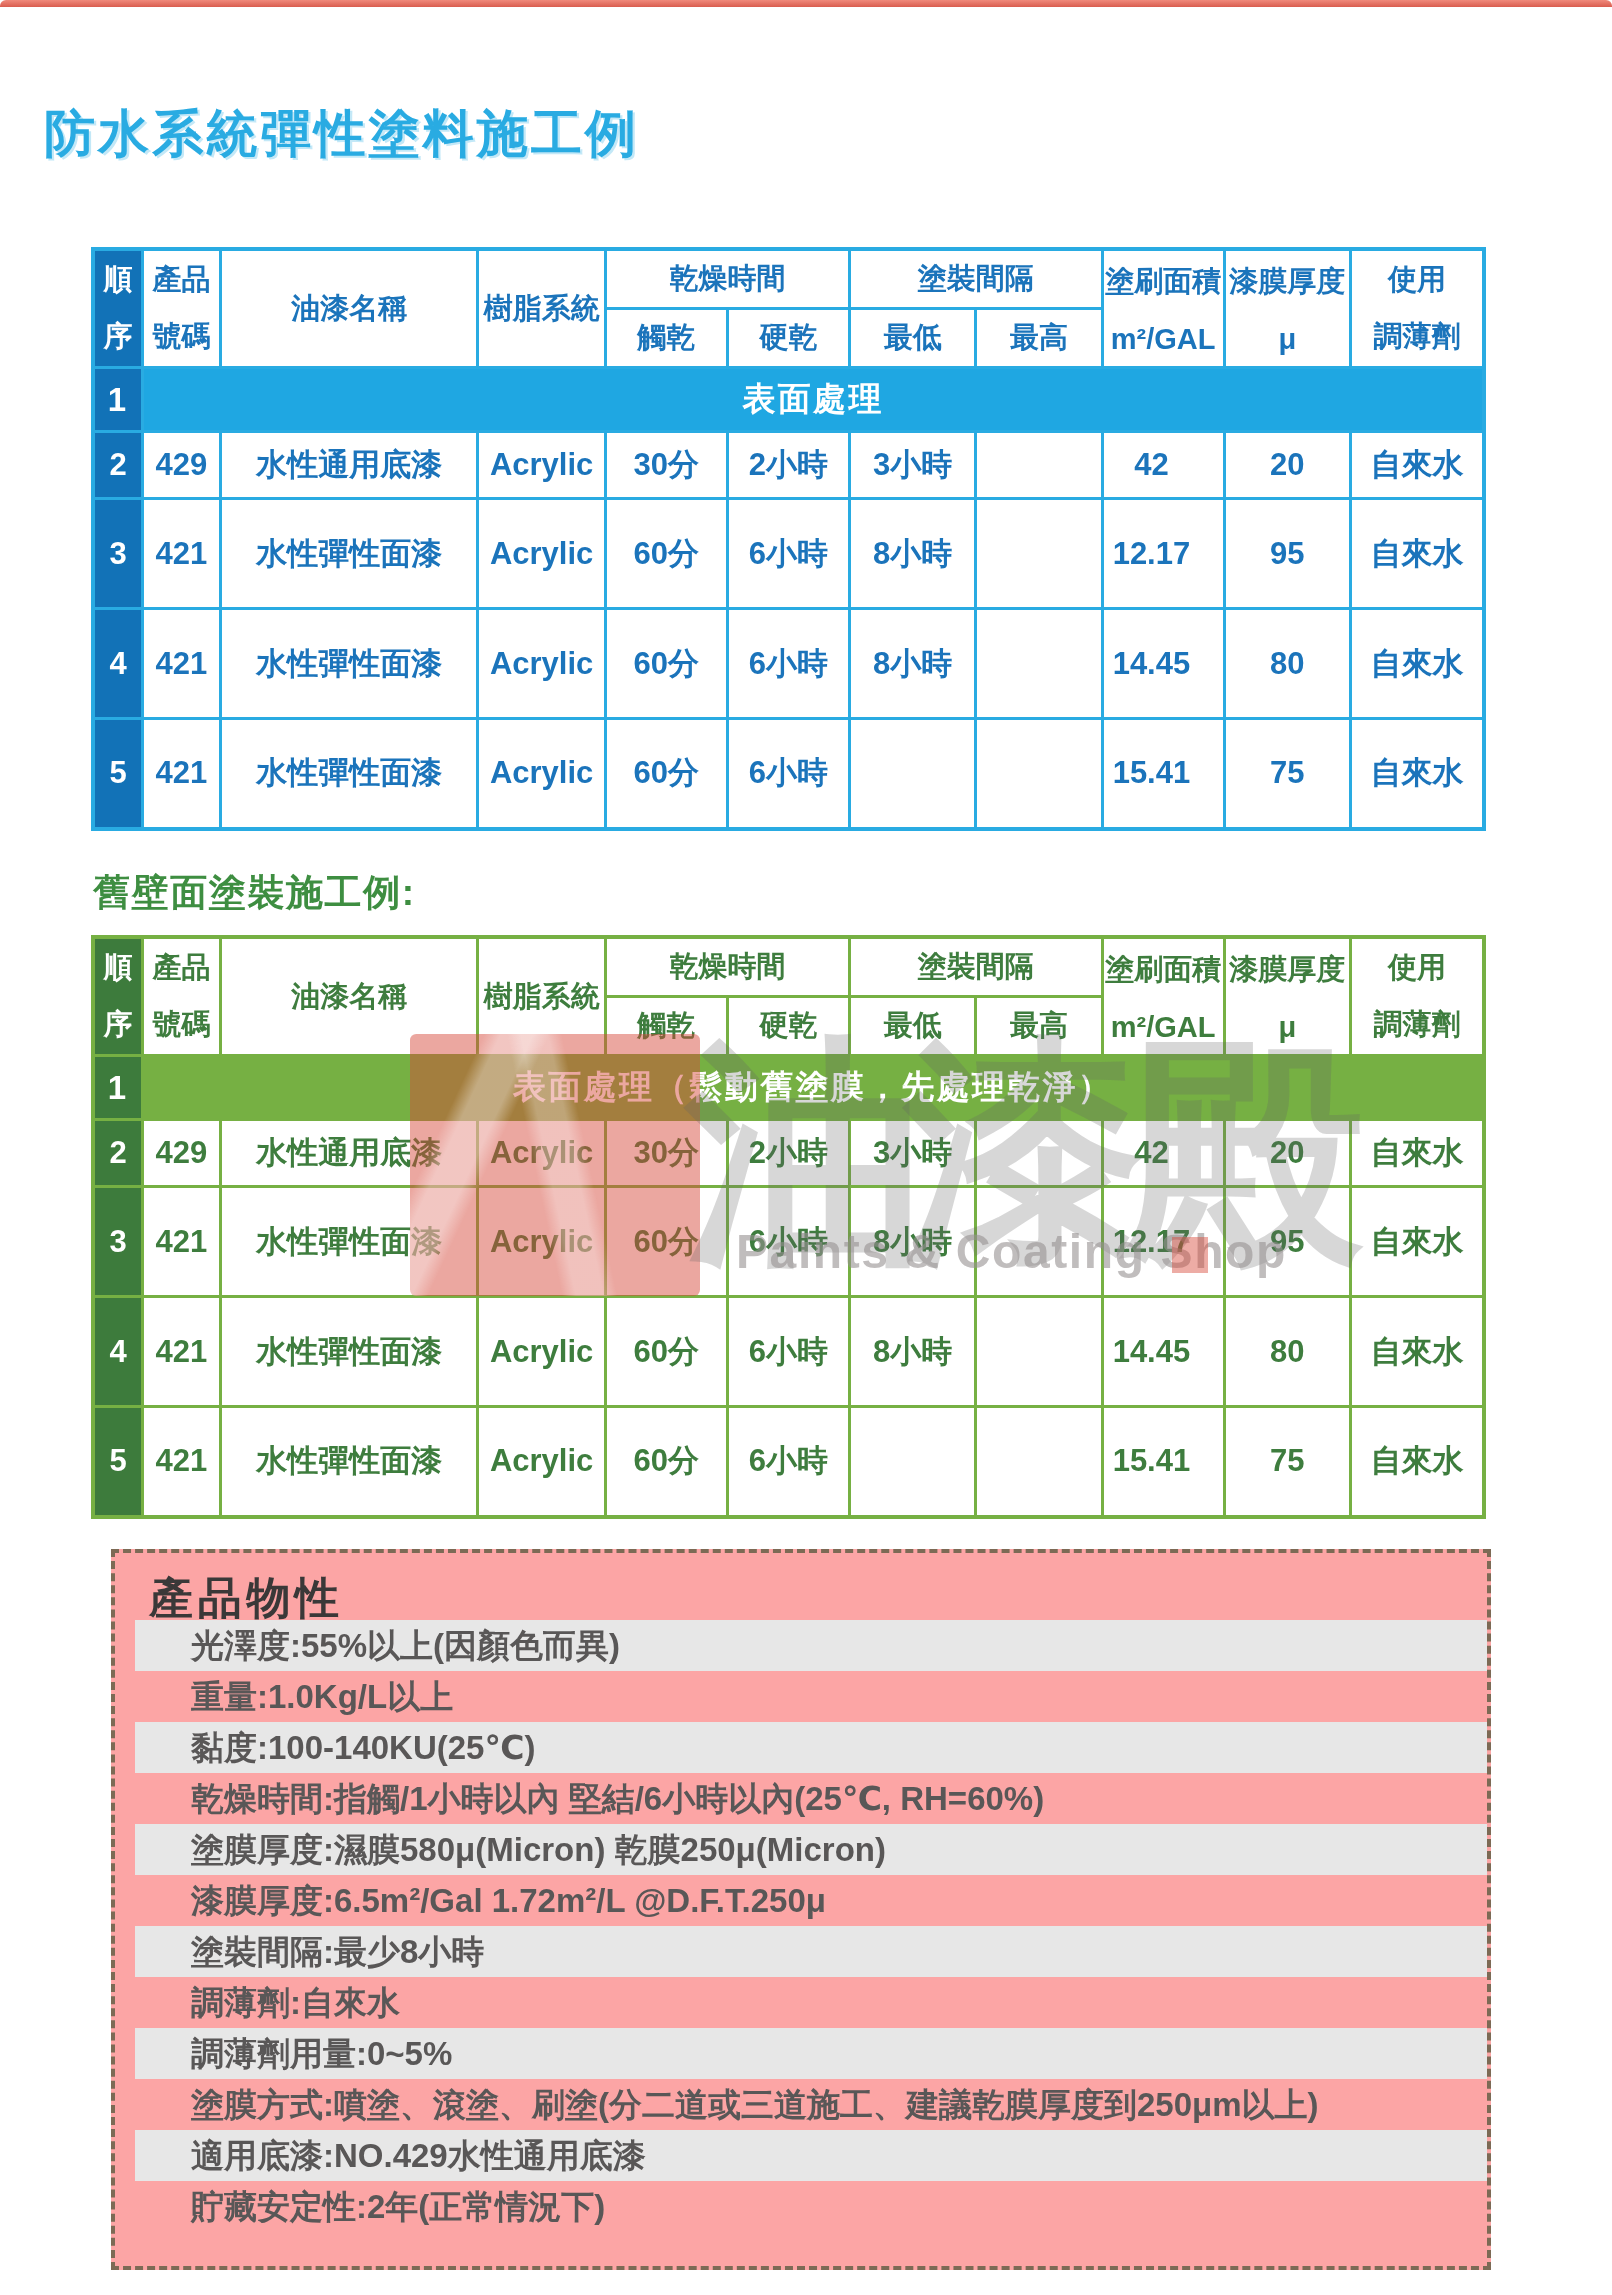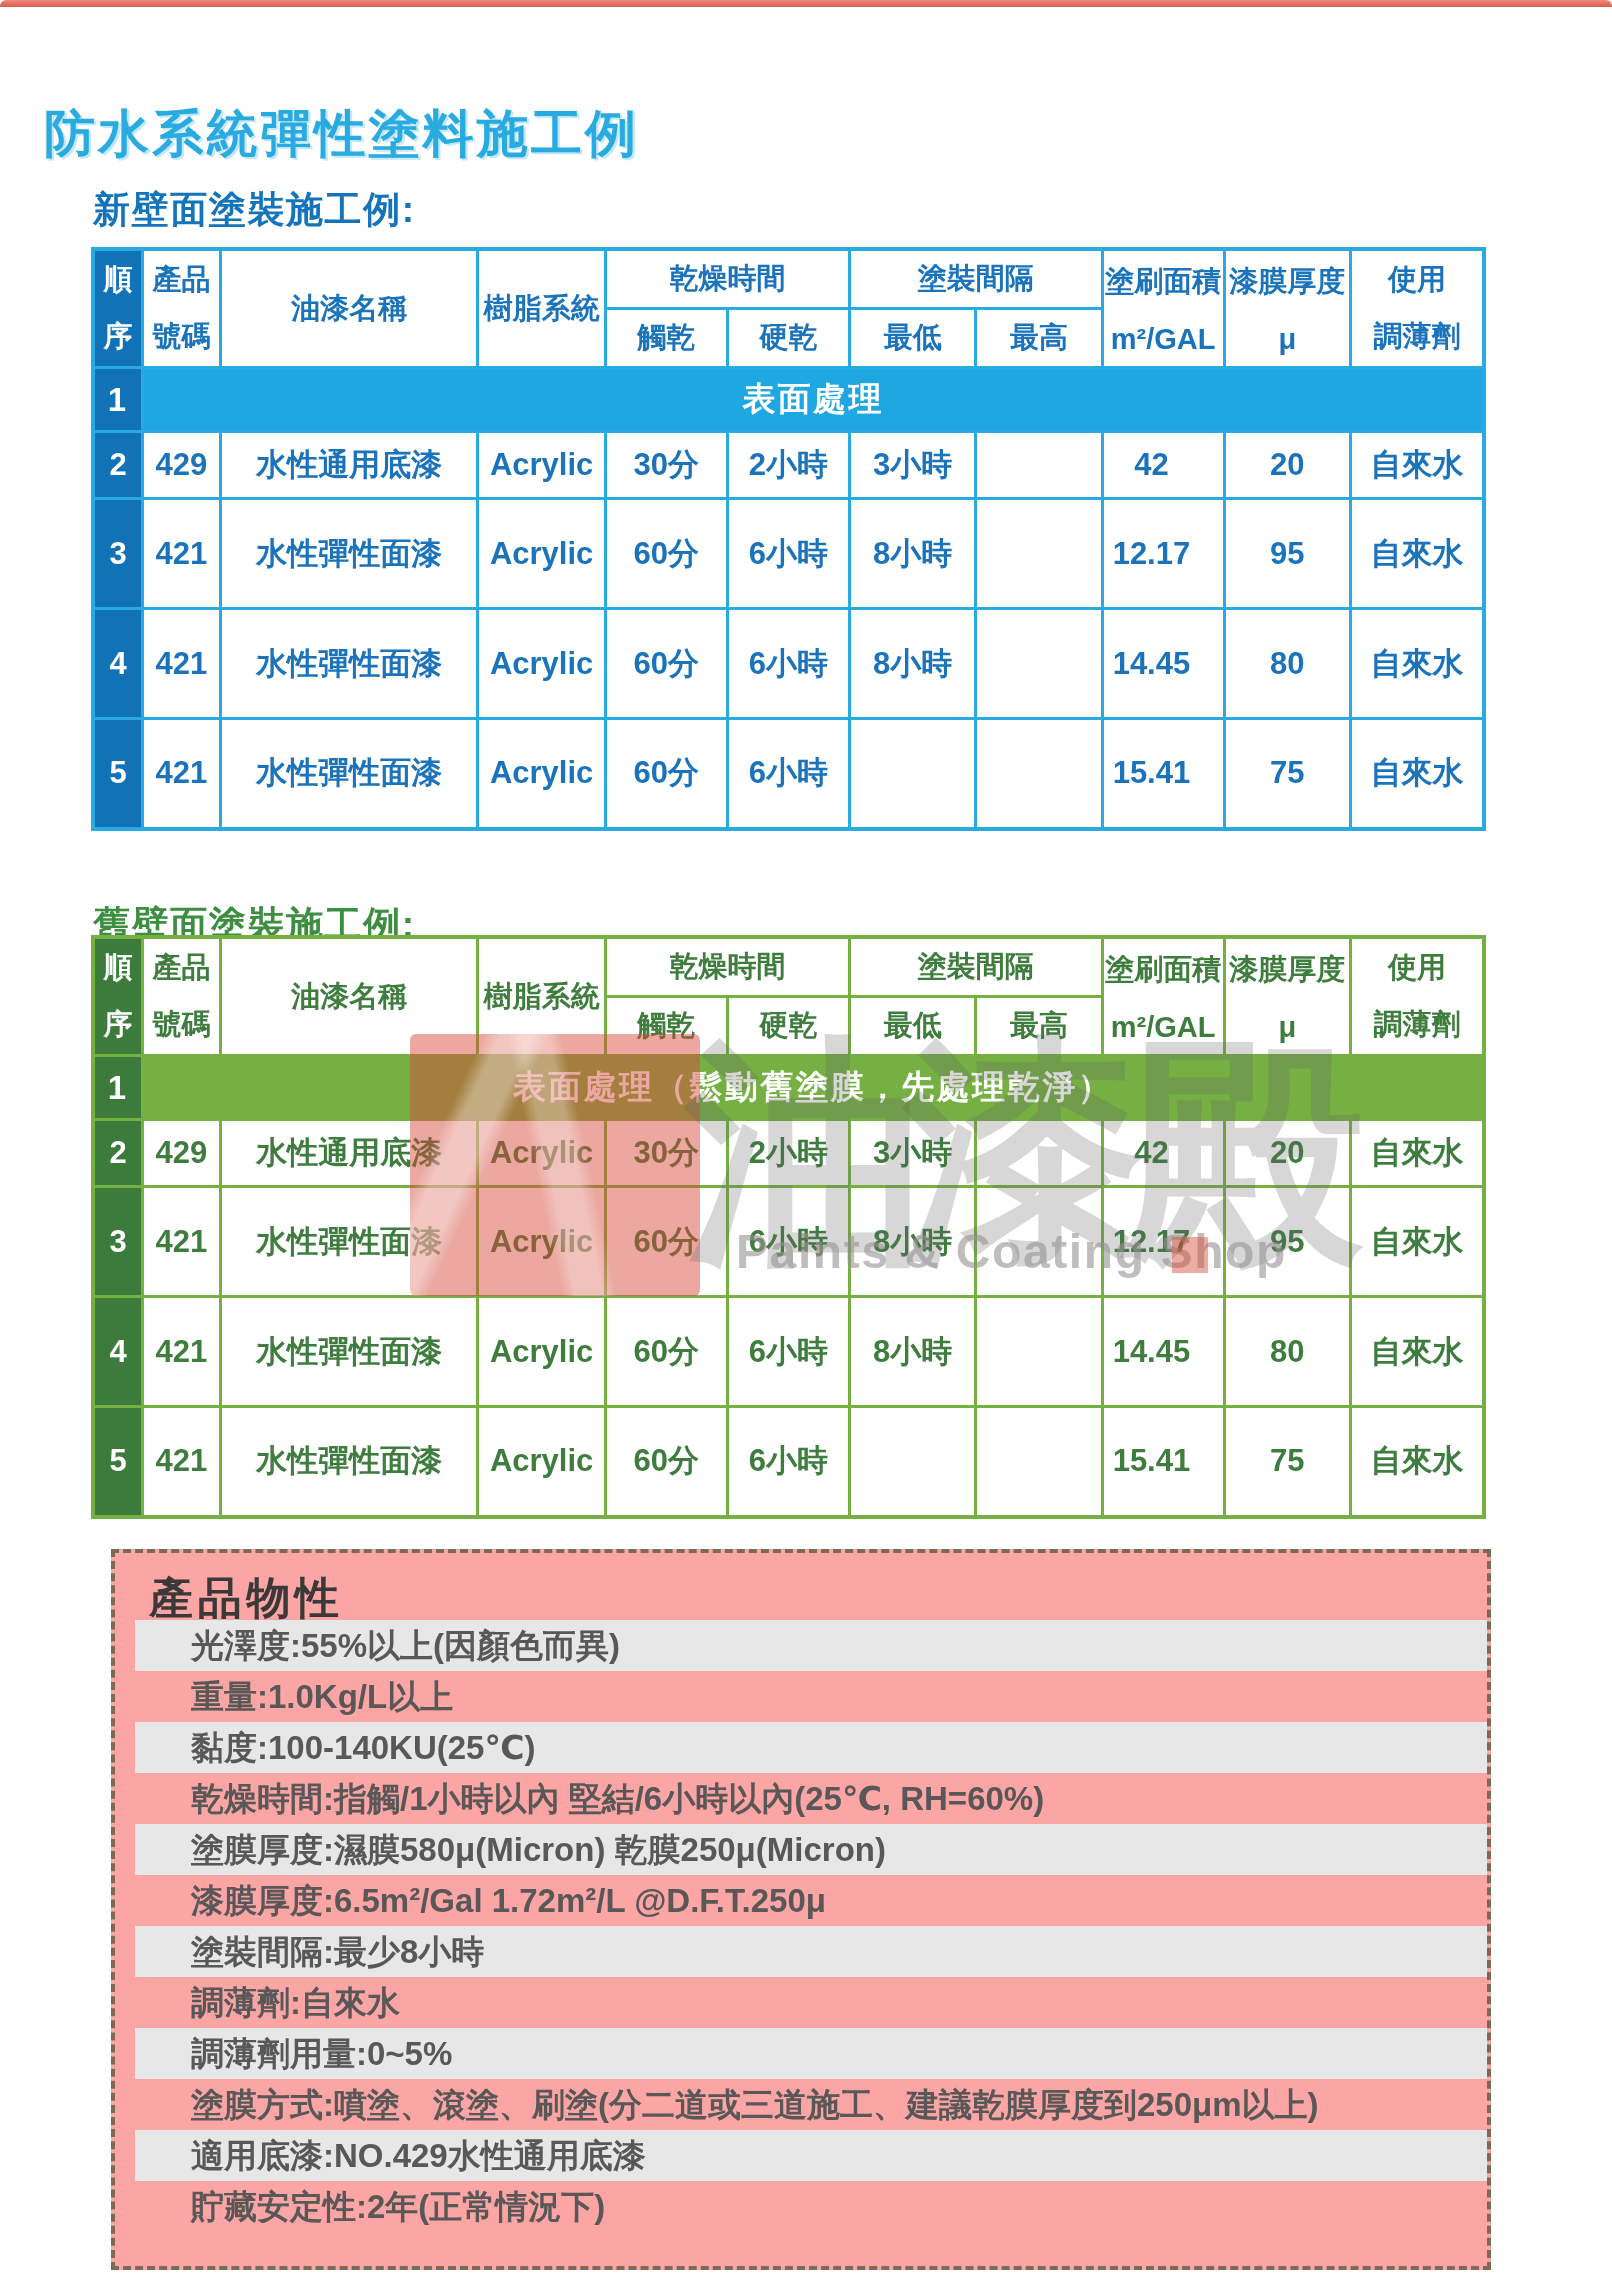--- a/index.html
+++ b/index.html
@@ -5,21 +5,21 @@
   html,body{margin:0;padding:0;background:#ffffff;}
   .canvas{position:relative;width:1612px;height:2295px;background:#ffffff;overflow:hidden;
           font-family:"Liberation Sans","DejaVu Sans",sans-serif;border-radius:6px;}
   .topbar{position:absolute;left:0;top:0;width:100%;height:7px;
           background:linear-gradient(#f08a7c,#d95c4e);}
   .main-title{position:absolute;left:44px;top:100px;font-size:51px;font-weight:bold;
           color:#29abe2;letter-spacing:3.1px;white-space:nowrap;
           text-shadow:2.3px 2.3px 0 rgba(41,171,226,.28);}
   .sub{position:absolute;font-size:37px;font-weight:bold;letter-spacing:1.6px;white-space:nowrap;}
   .sub-blue{left:93px;top:185px;color:#1374bc;}
-  .sub-green{left:93px;top:868px;color:#3e8e41;margin-top:32px;}
+  .sub-green{left:93px;top:868px;color:#3e8e41;}
 
   
   .ptable{position:absolute;left:91px;width:1395px;border-collapse:collapse;table-layout:fixed;
           font-weight:bold;background:#ffffff;}
   .ptable th,.ptable td{vertical-align:middle;text-align:center;padding:0;overflow:hidden;}
   .hrow{height:58px;}
   .hrow th{font-size:29px;font-weight:bold;}
   .bandrow{height:64px;}
   .bandrow td{font-size:33px;letter-spacing:2.3px;}
   .row-s{height:67px;}
@@ -65,21 +65,20 @@
 </style>
 </head>
 <body>
 
 <div class="canvas">
 
   <div class="topbar"></div>
 
   <div class="main-title">防水系統彈性塗料施工例</div>
 
-  <div class="sub sub-blue">新壁面塗裝施工例:</div>
 
   <table class="ptable t-blue">
     <colgroup>
       <col style="width:48px">
         <col style="width:75px">
         <col style="width:249px">
         <col style="width:123px">
       <col style="width:118px">
         <col style="width:118px">
         <col style="width:122px">

